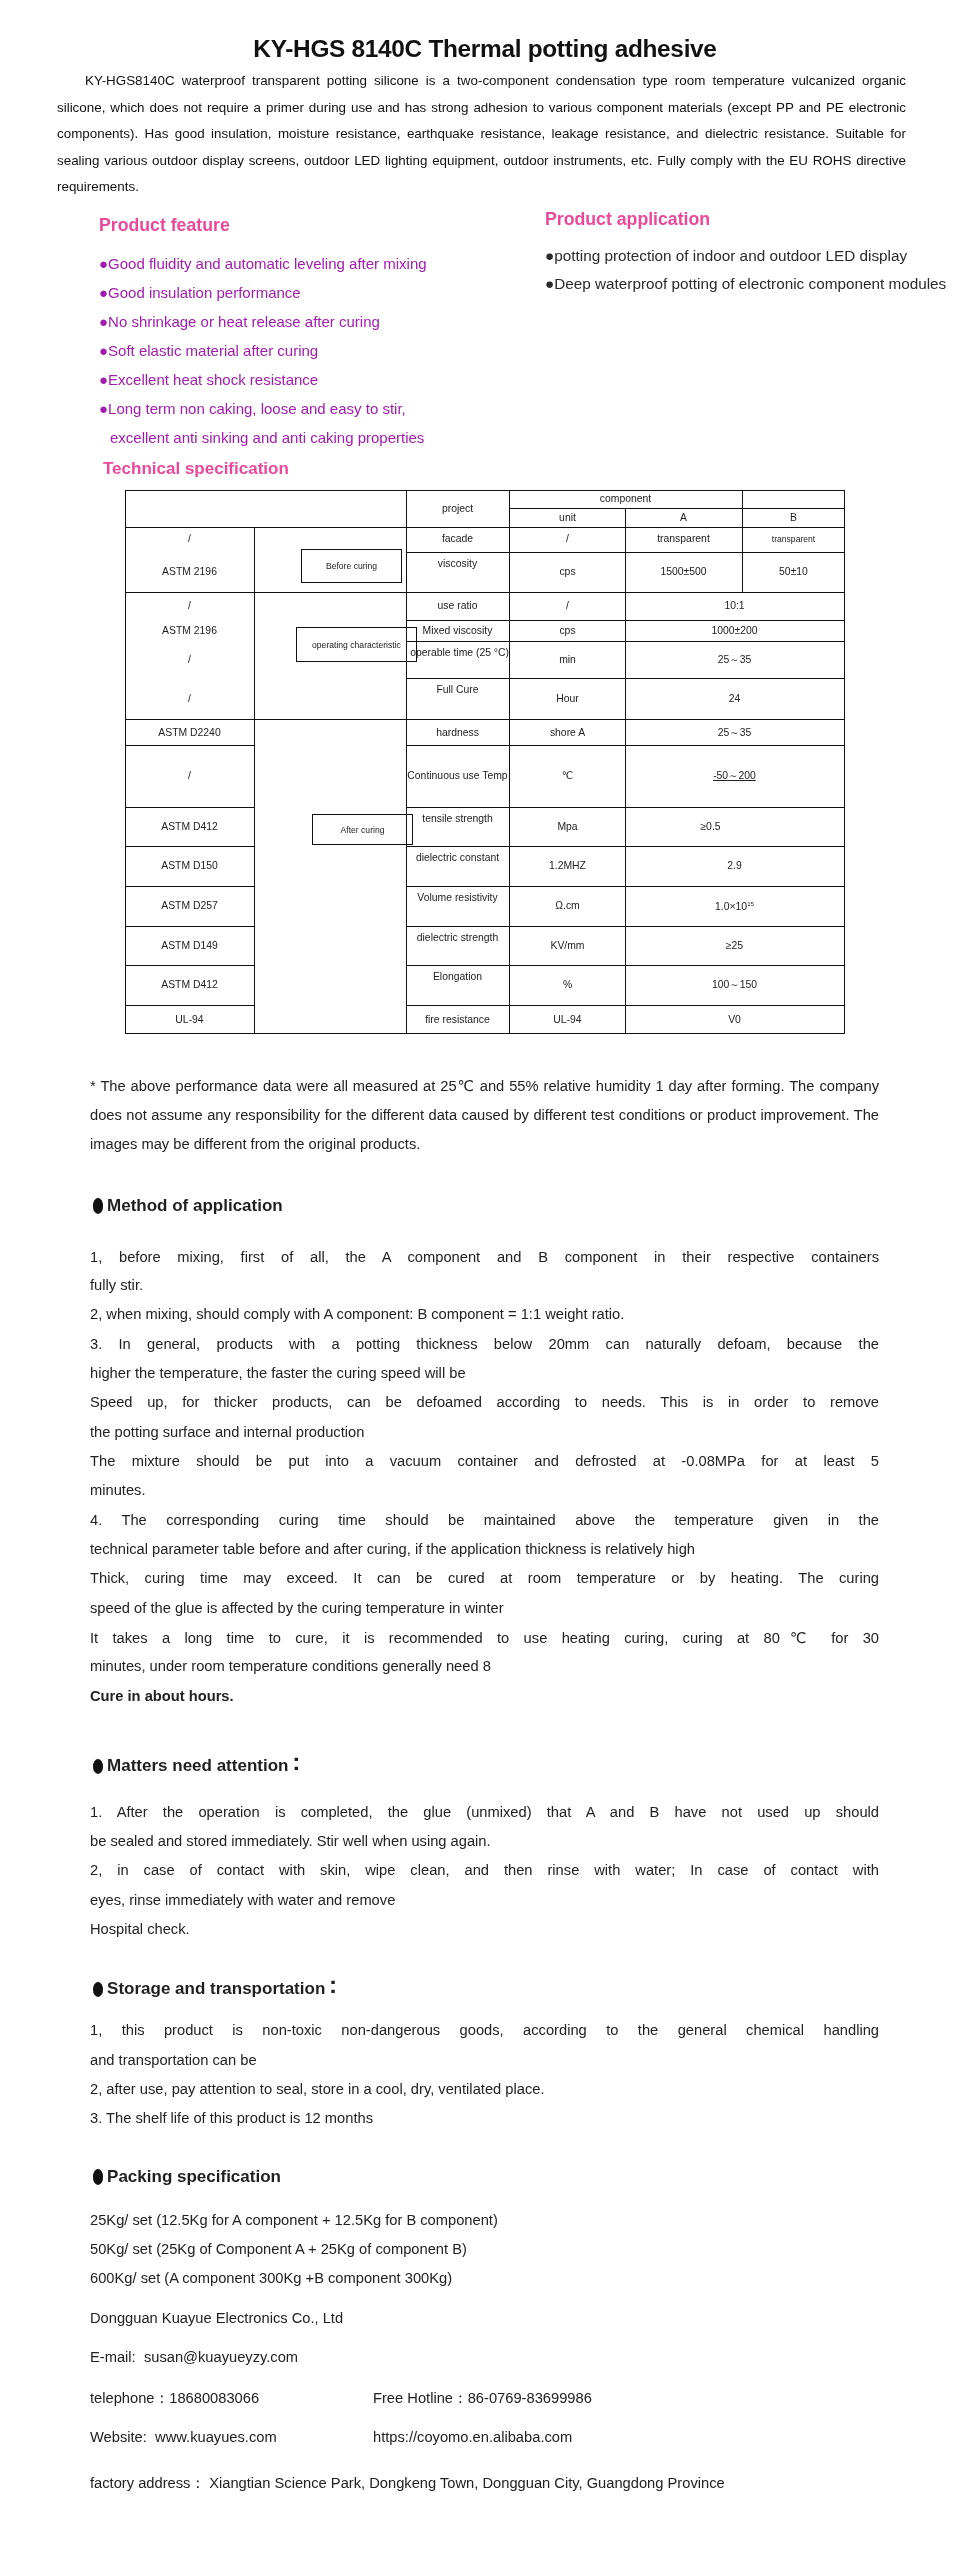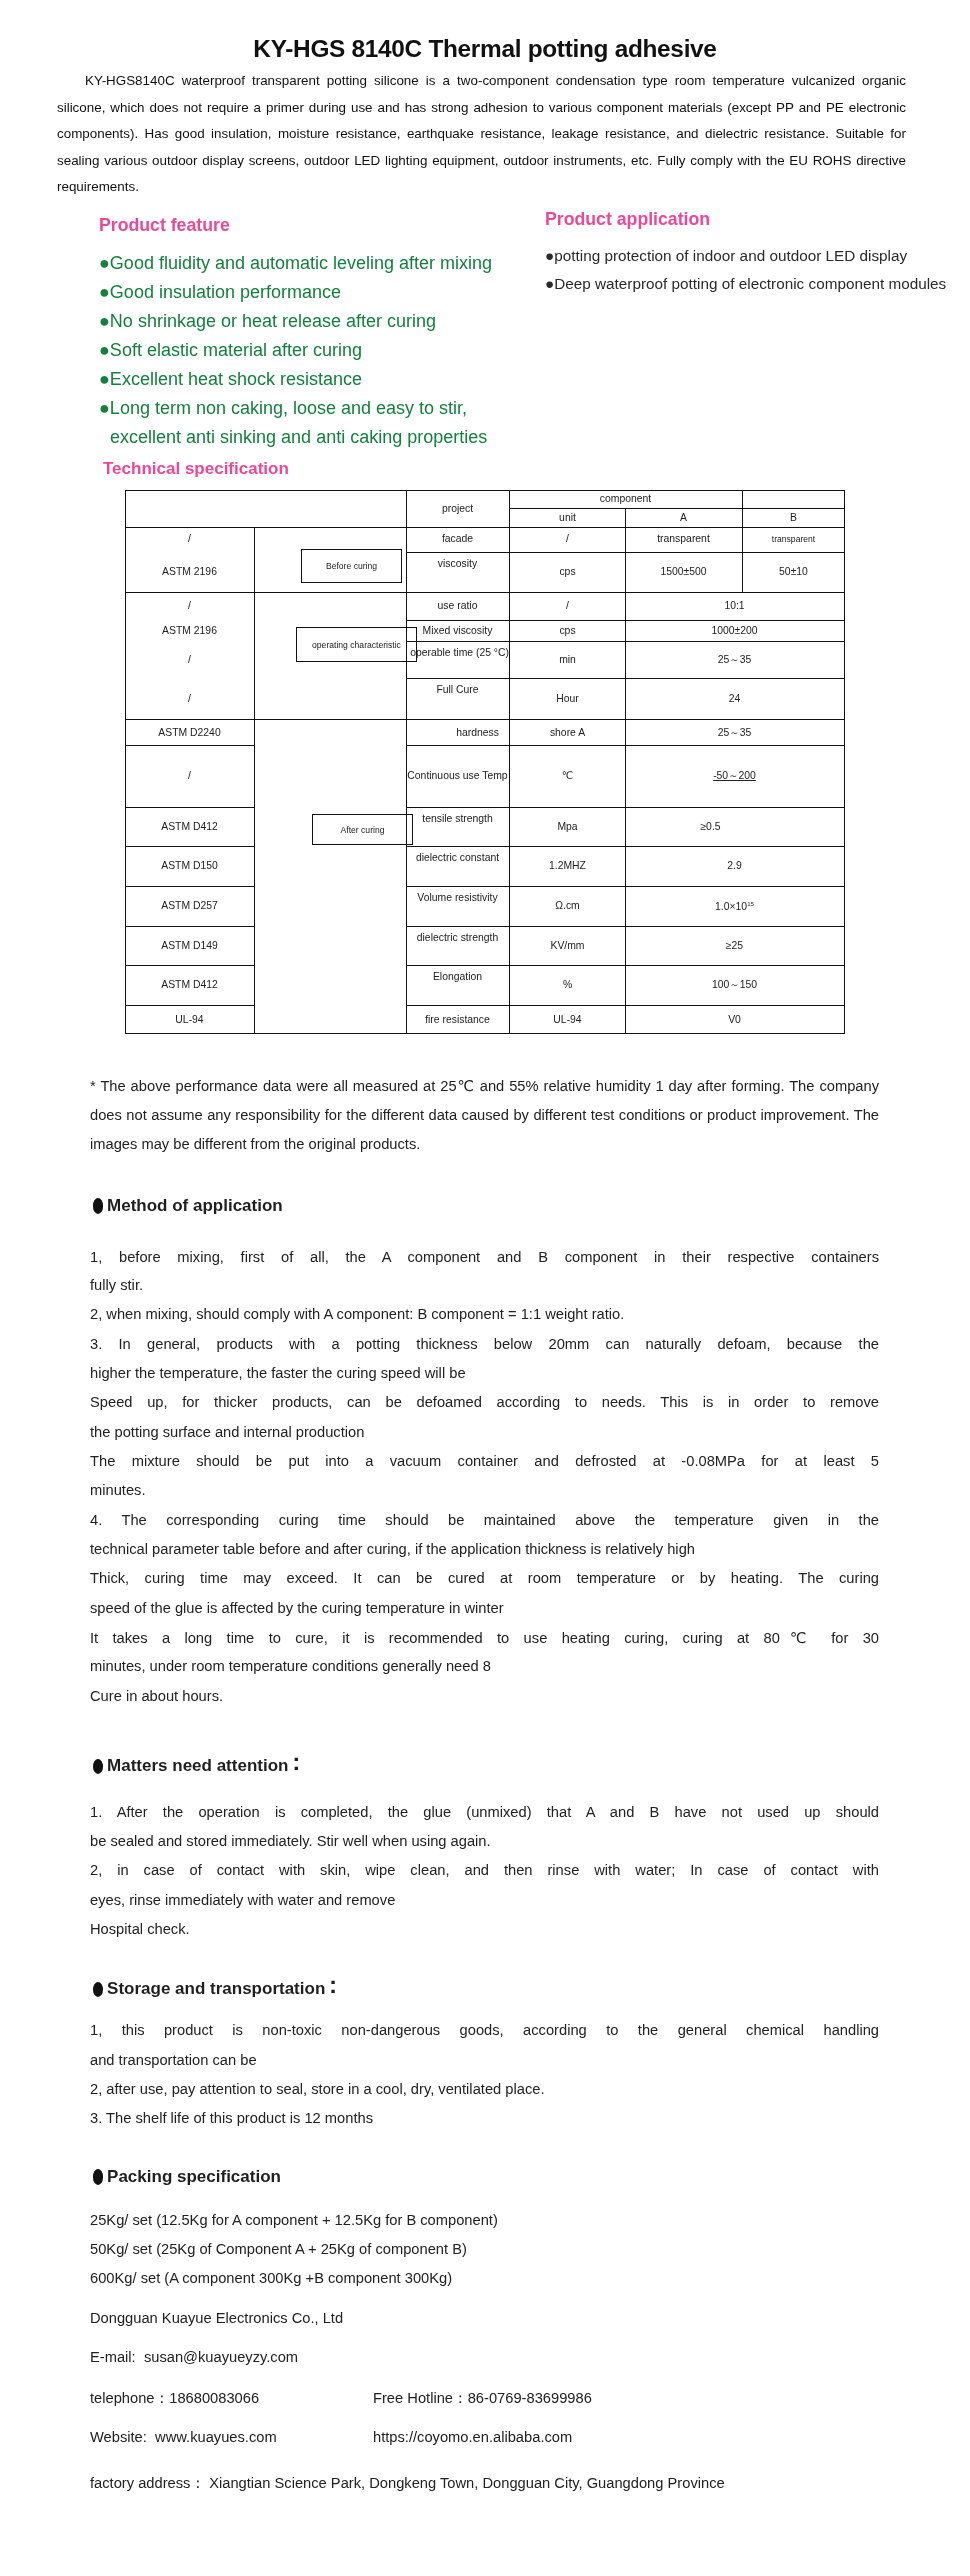--- a/index.html
+++ b/index.html
@@ -11,21 +11,21 @@
   .title {
     left: 0; width: 970px; top: 35px; text-align: center;
     font-size: 24.4px; font-weight: bold; color: #111; letter-spacing: -0.3px;
   }
   .intro {
     left: 57px; width: 849px; top: 68px;
     font-size: 13.4px; line-height: 26.6px; color: #111; text-align: justify;
   }
   .intro .indent { display: inline-block; width: 28px; }
   .h2 { font-size: 17.7px; font-weight: bold; color: #ec4899; }
-  .feat-list { font-size: 18px; line-height: 29px; color: #15803d; }
+  .feat-list { font-size: 15px; line-height: 29px; color: #a21caf; }
   .feat-list .cont { padding-left: 11px; }
   .app-list { font-size: 15.3px; line-height: 26px; color: #2a2a2a; width: 415px; }
   .app-list div { margin-bottom: 2.4px; }
 
   
   .spec { position: absolute; left: 125px; top: 490px; width: 720px; height: 544px; }
   .spec .ln { position: absolute; background: #111; }
   .spec .c {
     position: absolute; display: flex; align-items: center; justify-content: center;
     text-align: center; color: #222; font-size: 10.4px; line-height: 16px;
@@ -160,21 +160,21 @@
     </div>
     <div class="c" style="left: 384px; top: 188px; width: 117px; height: 41px;">
       <span>Hour</span>
     </div>
     <div class="c" style="left: 500px; top: 188px; width: 219px; height: 41px;">
       <span>24</span>
     </div>
     <div class="c" style="left: 0px; top: 229px; width: 129px; height: 27px;">
       <span>ASTM D2240</span>
     </div>
-    <div class="c" style="left: 281px; top: 229px; width: 103px; height: 27px; padding-left: 20px;">
+    <div class="c" style="left: 281px; top: 229px; width: 103px; height: 27px;">
       <span>hardness</span>
     </div>
     <div class="c" style="left: 384px; top: 229px; width: 117px; height: 27px;">
       <span>shore A</span>
     </div>
     <div class="c" style="left: 500px; top: 229px; width: 219px; height: 27px;">
       <span>25～35</span>
     </div>
     <div class="c" style="left: 0px; top: 255px; width: 129px; height: 61px;">
       <span>/</span>
@@ -314,21 +314,21 @@
     <div class="line" style="top: 1394px; width: 789px; text-align: justify; text-align-last: justify; white-space: normal;">Speed up, for thicker products, can be defoamed according to needs. This is in order to remove</div>
     <div class="line" style="top: 1424px; width: 789px;">the potting surface and internal production</div>
     <div class="line" style="top: 1453px; width: 789px; text-align: justify; text-align-last: justify; white-space: normal;">The mixture should be put into a vacuum container and defrosted at -0.08MPa for at least 5</div>
     <div class="line" style="top: 1482px; width: 789px;">minutes.</div>
     <div class="line" style="top: 1512px; width: 789px; text-align: justify; text-align-last: justify; white-space: normal;">4. The corresponding curing time should be maintained above the temperature given in the</div>
     <div class="line" style="top: 1541px; width: 789px;">technical parameter table before and after curing, if the application thickness is relatively high</div>
     <div class="line" style="top: 1570px; width: 789px; text-align: justify; text-align-last: justify; white-space: normal;">Thick, curing time may exceed. It can be cured at room temperature or by heating. The curing</div>
     <div class="line" style="top: 1600px; width: 789px;">speed of the glue is affected by the curing temperature in winter</div>
     <div class="line" style="top: 1629px; width: 789px; text-align: justify; text-align-last: justify; white-space: normal;">It takes a long time to cure, it is recommended to use heating curing, curing at 80℃ for 30</div>
     <div class="line" style="top: 1658px; width: 789px;">minutes, under room temperature conditions generally need 8</div>
-    <div class="line" style="top: 1688px; width: 789px;">Cure in about hours.</div>
+    <div class="line" style="top: 1688px; width: 789px; font-weight: bold;">Cure in about hours.</div>
   </div>
 
 <div class="abs sec-h" style="top:1754px;">
   <span class="dot"></span>
   <span>Matters need attention</span>
   <span class="colon">:</span>
 </div>
 <div id="attention-lines">
     <div class="line" style="top: 1804px; width: 789px; text-align: justify; text-align-last: justify; white-space: normal;">1. After the operation is completed, the glue (unmixed) that A and B have not used up should</div>
     <div class="line" style="top: 1833px; width: 789px;">be sealed      and stored immediately. Stir well when using again.</div>

